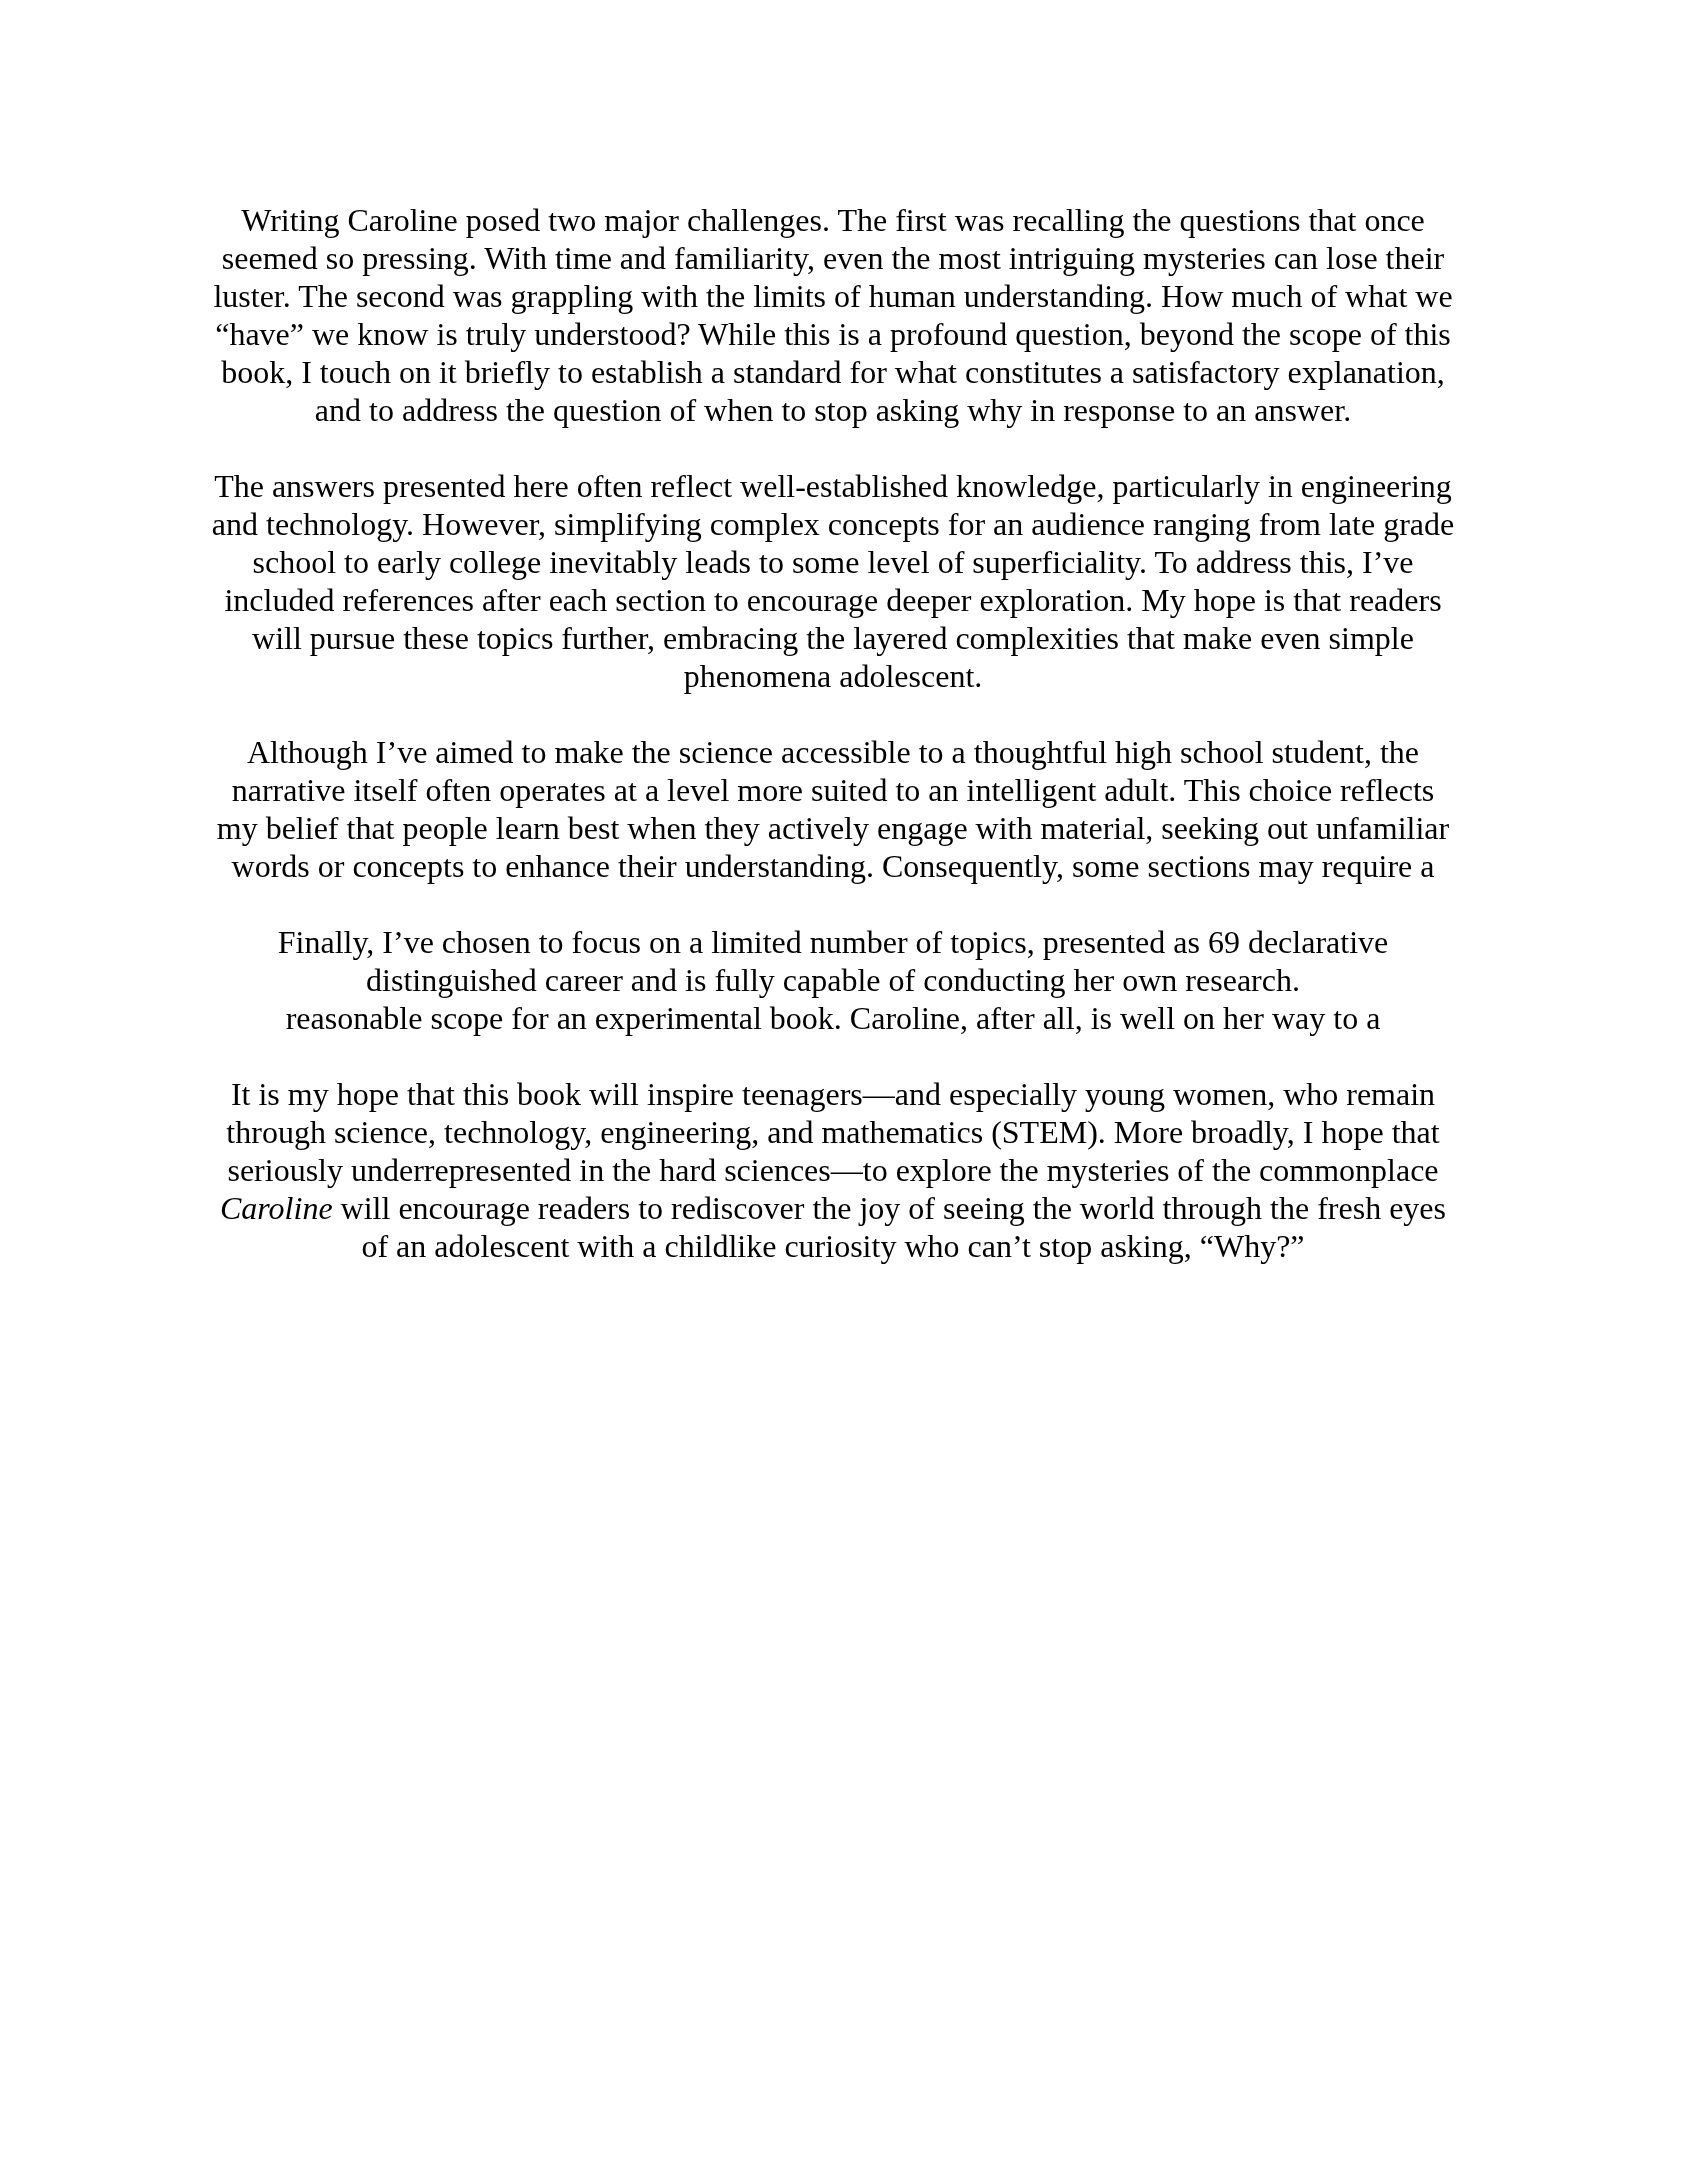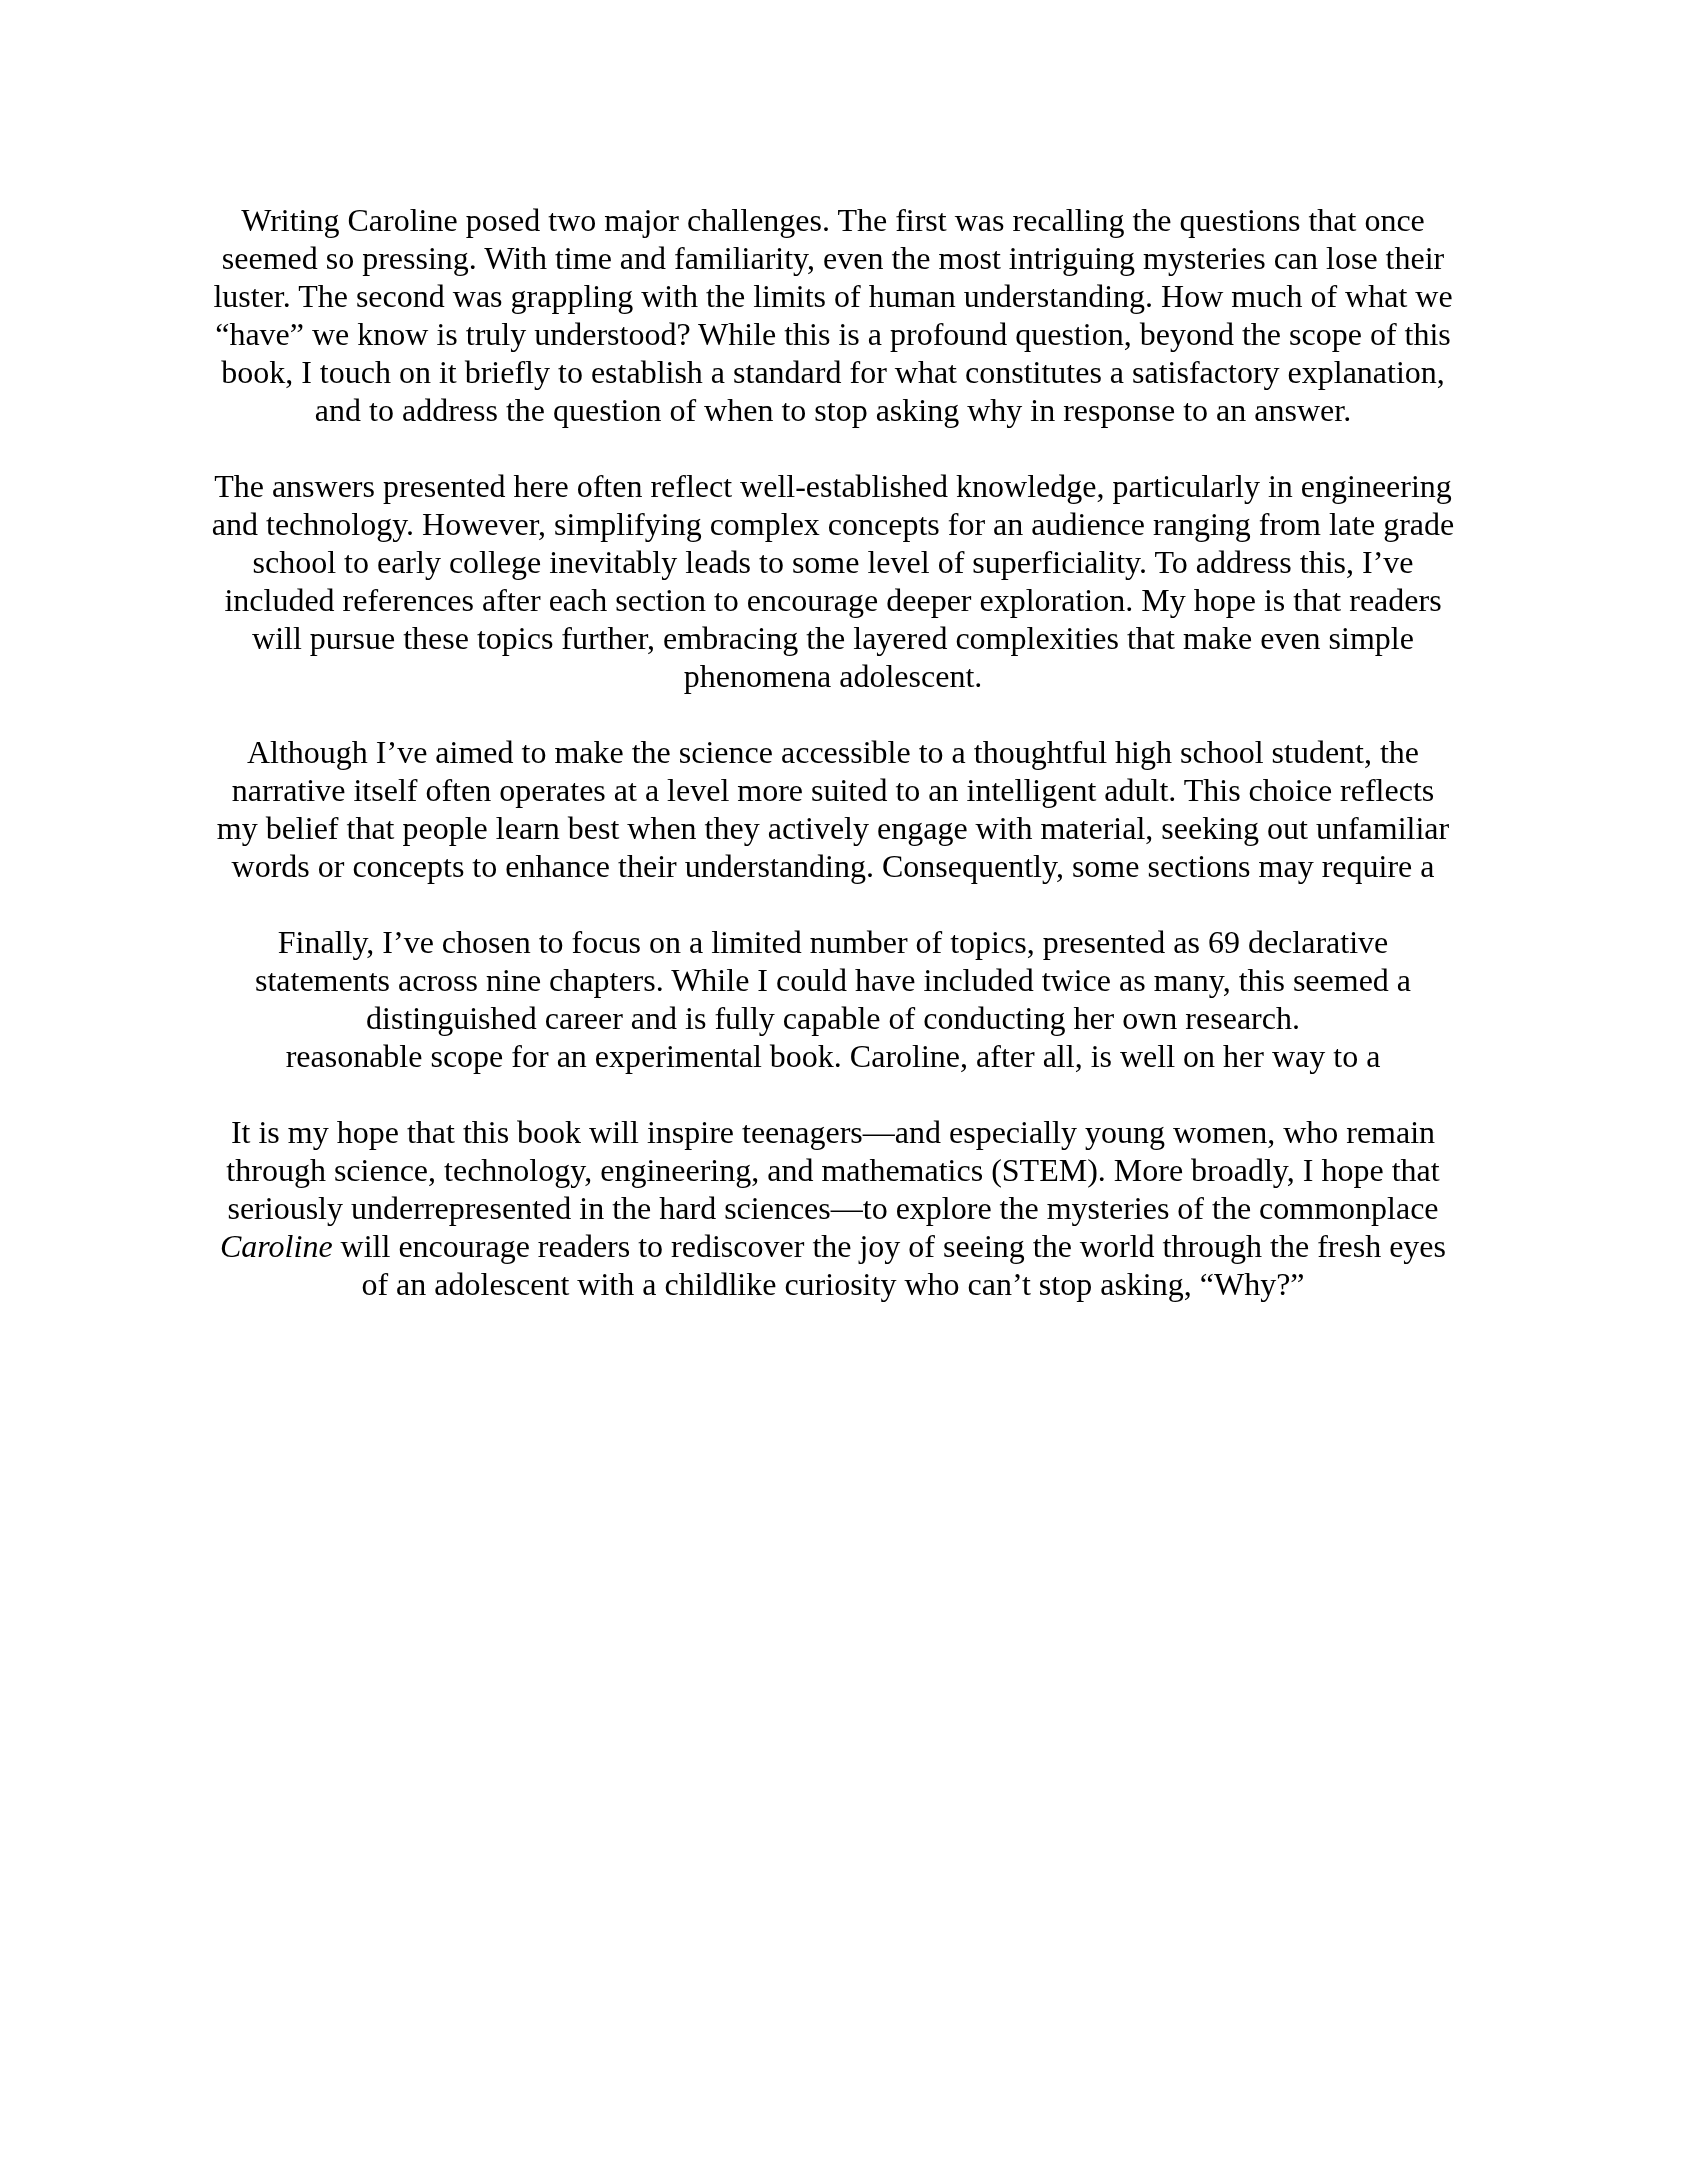--- a/index.html
+++ b/index.html
@@ -62,21 +62,20 @@
         <div class="line">phenomena adolescent.</div>
       </div>
       <div class="para">
         <div class="line">Although I’ve aimed to make the science accessible to a thoughtful high school student, the</div>
         <div class="line">narrative itself often operates at a level more suited to an intelligent adult. This choice reflects</div>
         <div class="line">my belief that people learn best when they actively engage with material, seeking out unfamiliar</div>
         <div class="line">words or concepts to enhance their understanding. Consequently, some sections may require a</div>
       </div>
       <div class="para">
         <div class="line">Finally, I’ve chosen to focus on a limited number of topics, presented as 69 declarative</div>
-        <div class="line">statements across nine chapters. While I could have included twice as many, this seemed a</div>
         <div class="line">distinguished career and is fully capable of conducting her own research.</div>
         <div class="line">reasonable scope for an experimental book. Caroline, after all, is well on her way to a</div>
       </div>
       <div class="para">
         <div class="line">It is my hope that this book will inspire teenagers—and especially young women, who remain</div>
         <div class="line">through science, technology, engineering, and mathematics (STEM). More broadly, I hope that</div>
         <div class="line">seriously underrepresented in the hard sciences—to explore the mysteries of the commonplace</div>
         <div class="line"><span class="italic">Caroline</span><span> will encourage readers to rediscover the joy of seeing the world through the fresh eyes</span></div>
         <div class="line">of an adolescent with a childlike curiosity who can’t stop asking, “Why?”</div>
       </div>

